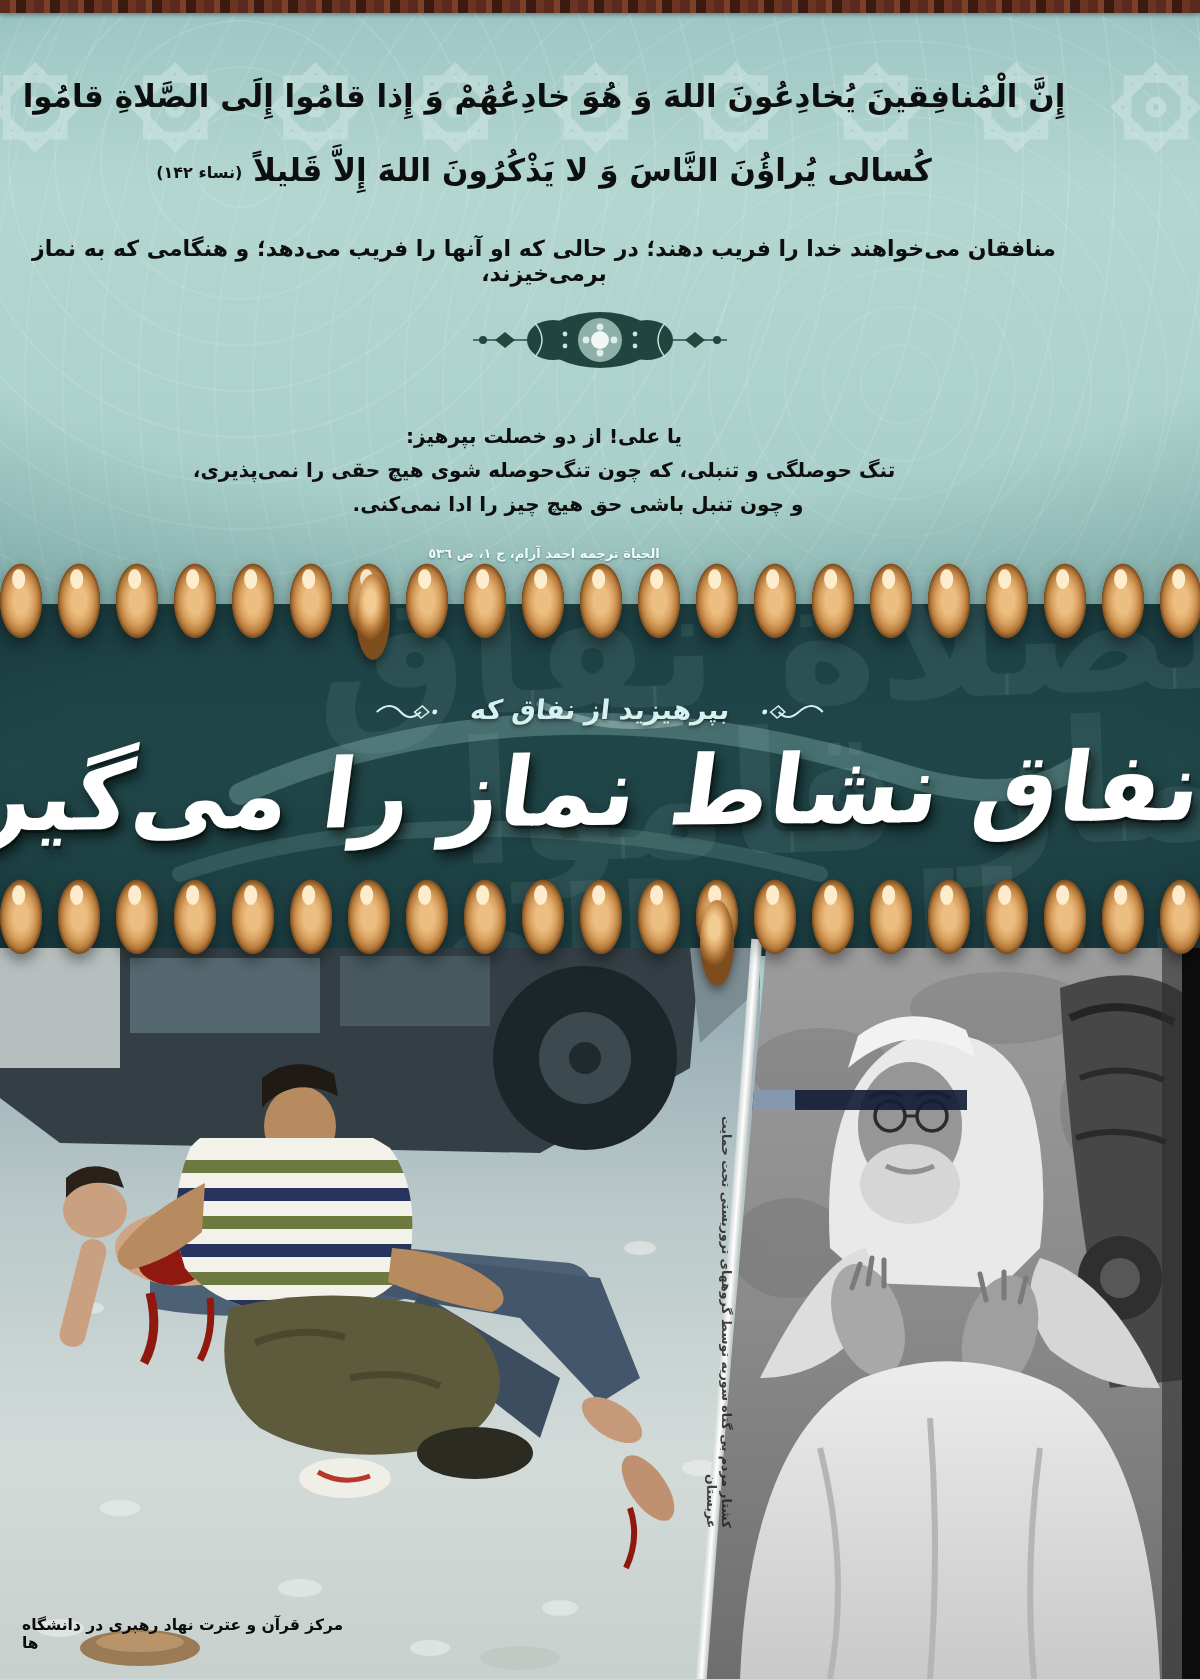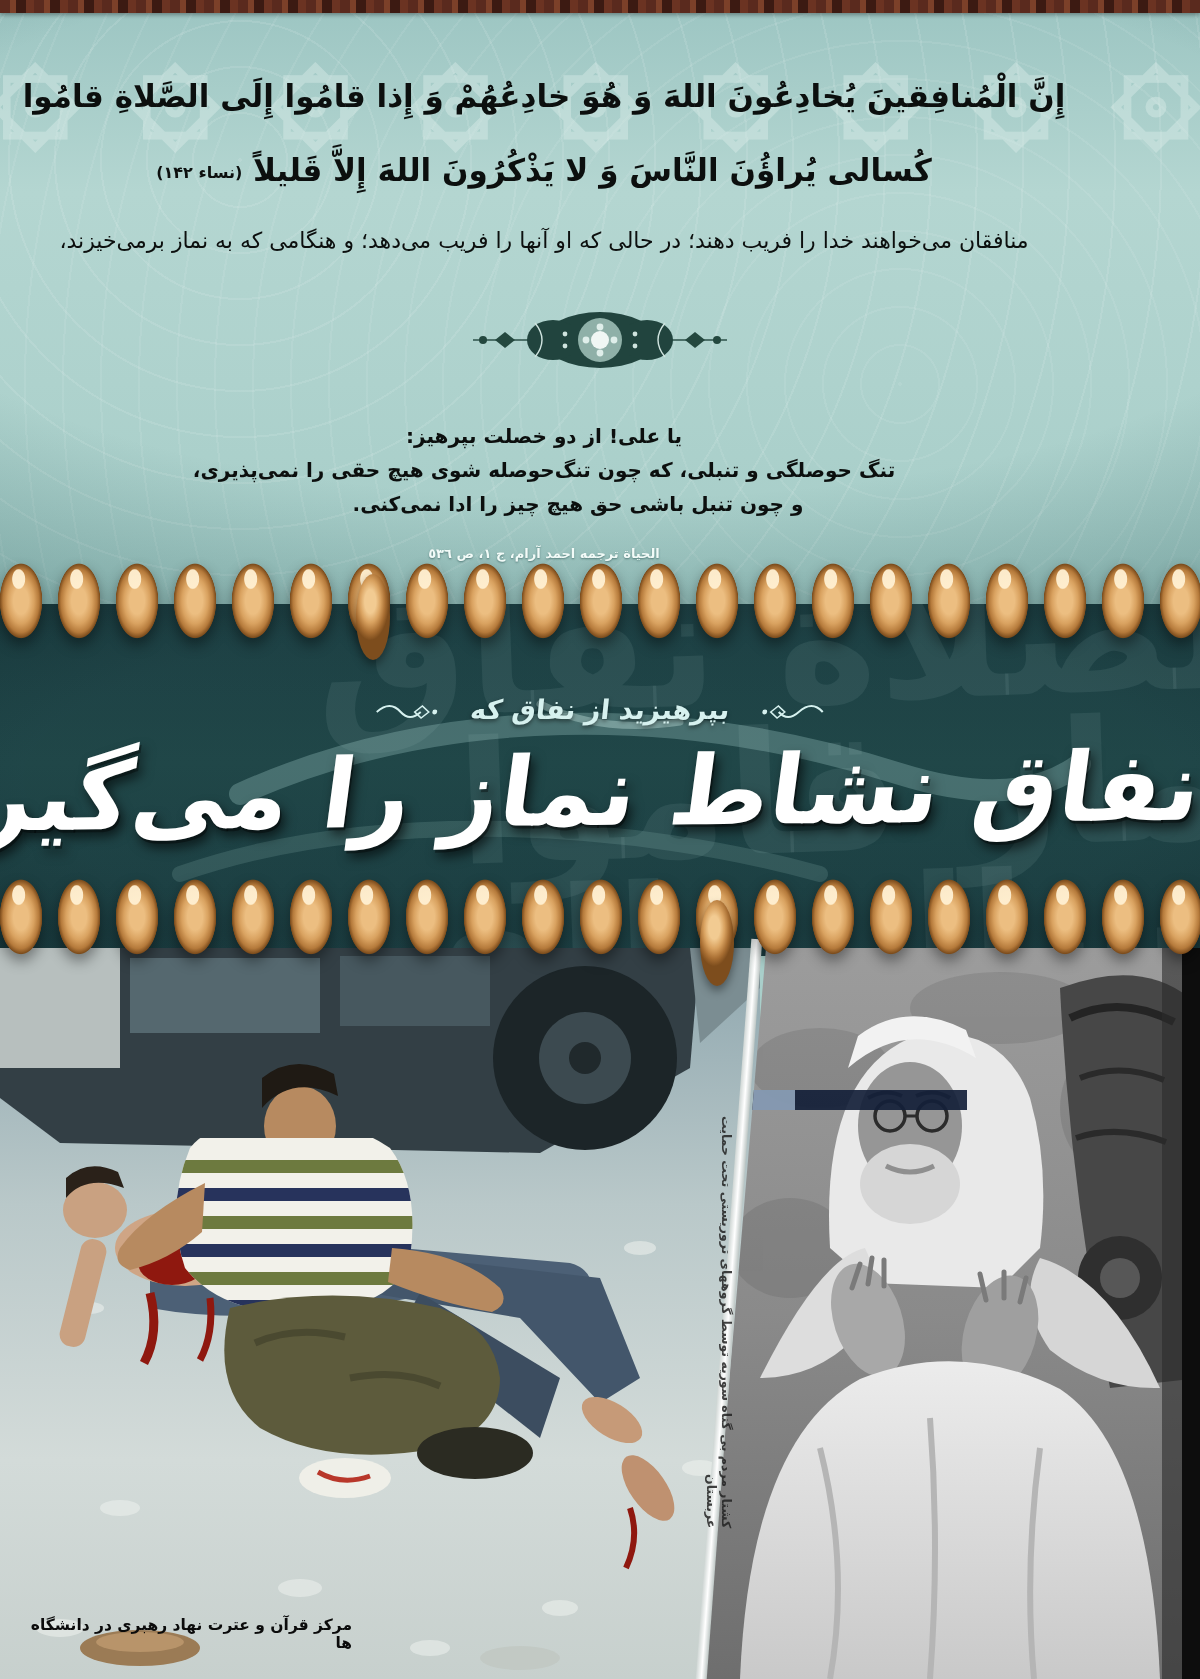--- a/index.html
+++ b/index.html
@@ -25,21 +25,21 @@
       linear-gradient(180deg,#9cc5c2 0%, #b4d6d1 30%, #aed2cd 60%, #a3cbc6 100%);
   }
   .arabesque{
     position:absolute; inset:0; opacity:.35; color:#e7f4f1; font-size:150px; line-height:160px;
     overflow:hidden; pointer-events:none; white-space:nowrap; font-weight:700; letter-spacing:18px;
   }
   .txt{position:absolute; left:0; width:1088px; text-align:center; color:#0c0f0e; direction:rtl;}
   .verse1{top:78px;  font-size:31px; font-weight:700; }
   .verse2{top:152px; font-size:31px; font-weight:700; }
   .verse-ref{font-size:16px; font-weight:700; vertical-align:middle;}
-  .trans1{top:228px; font-size:22px; font-weight:400;}
+  .trans1{top:236px; font-size:22px; font-weight:700;}
   .trans2{top:266px; font-size:22px; font-weight:700;}
   .orn-wrap{position:absolute; left:465px; top:308px; width:270px; height:64px;}
   .hadith-att {top:386px; font-size:21px; font-weight:700;}
   .hadith-l1  {top:424px; font-size:20px; font-weight:700;}
   .hadith-l2  {top:458px; font-size:20px; font-weight:700;}
   .hadith-l3  {top:492px; font-size:20px; font-weight:700;margin-left:34px;}
   .hadith-src {top:546px; font-size:13px; font-weight:700; color:#f2fbf8; text-shadow:0 1px 2px rgba(20,60,60,.5);}
   
   .band{
     position:absolute; left:0; top:604px; width:1200px; height:352px;
@@ -93,21 +93,21 @@
     background:linear-gradient(90deg,#cfd6d4,#ffffff 50%,#bdc6c4);
     transform:rotate(4.3deg);
   }
   .v-caption{
     position:absolute; left:704px; top:1058px; height:470px; z-index:6;
     writing-mode:vertical-rl; direction:rtl;
     font-size:12.5px; font-weight:700; color:#222; letter-spacing:1px; opacity:.85;
   }
   .footer-credit{
     position:absolute; left:22px; top:1616px; width:330px; z-index:8;
-    font-size:15.5px; font-weight:700; color:#0b0b0b; text-align:right; direction:rtl;
+    font-size:15.5px; font-weight:700; color:#0b0b0b; text-align:left; direction:rtl;
   }
   svg{display:block;}
 </style>
 </head>
 <body>
 
 <div id="poster">
 
   <div class="top-panel">
     <div class="arabesque">۞ ۞ ۞ ۞ ۞ ۞ ۞ ۞ ۞ ۞ ۞ ۞ ۞ ۞ ۞ ۞ ۞ ۞ ۞ ۞ ۞ ۞ ۞ ۞</div>

